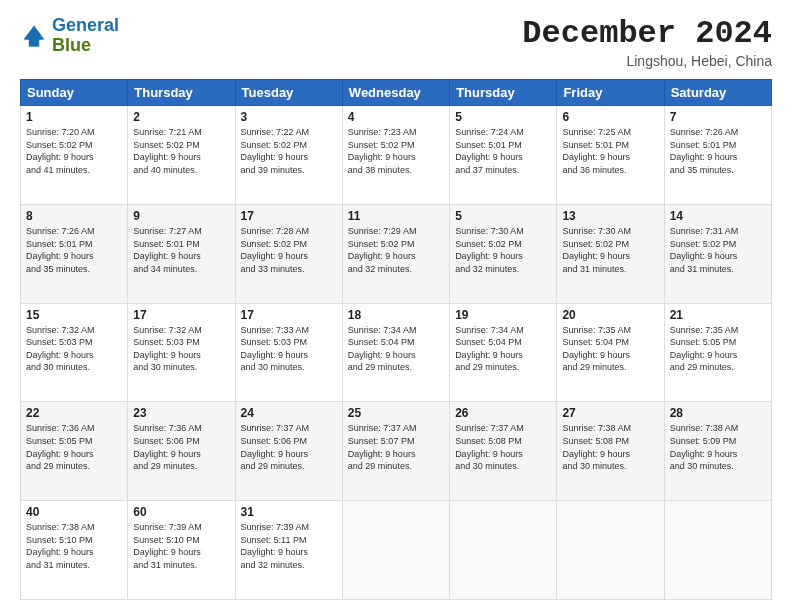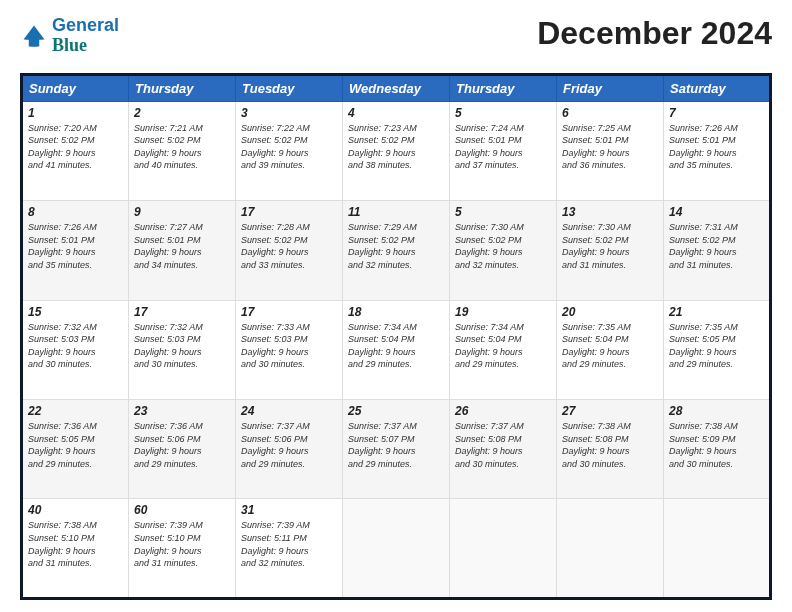--- a/index.html
+++ b/index.html
@@ -14,21 +14,21 @@
       width: 792px;
       height: 612px;
       padding: 16px 20px 12px 20px;
       display: flex;
       flex-direction: column;
     }
     .header {
       display: flex;
       justify-content: space-between;
       align-items: flex-start;
-      margin-bottom: 17px;
+      margin-bottom: 10px;
     }
     .logo {
       display: flex;
       align-items: center;
       gap: 4px;
     }
     .logo-text {
       font-size: 18px;
       font-weight: bold;
       color: #333;
@@ -42,33 +42,33 @@
       height: 28px;
     }
     .title-block {
       text-align: right;
     }
     .month-title {
       font-size: 32px;
       font-weight: bold;
       color: #222;
       line-height: 1.1;
+      font-family: Liberation Mono, monospace;
     }
     .location {
       font-size: 14px;
       color: #555;
       margin-top: 2px;
     }
     .calendar {
       flex: 1;
-      border: 3px solid #0f172a;
+      border: 1px solid #0f172a;
       border-collapse: collapse;
       width: 100%;
       table-layout: fixed;
-      font-style: italic;
     }
     .calendar th {
       background-color: #2a6bbf;
       color: #fff;
       text-align: left;
       padding: 5px 6px;
       font-size: 13px;
       font-weight: bold;
       border: 1px solid #1a5aaf;
     }
@@ -109,25 +109,26 @@
     <div class="logo">
       <svg class="logo-icon" viewBox="0 0 32 32">
         <rect x="0" y="0" width="32" height="32" fill="white"></rect>
 
         <polygon points="16,4 28,20 22,20 22,28 10,28 10,20 4,20" fill="#1a6faf"></polygon>
         <polygon points="16,8 26,20 6,20" fill="#1a6faf"></polygon>
         <rect x="12" y="18" width="8" height="10" fill="#1a6faf"></rect>
       </svg>
       <div style="display:flex; flex-direction:column; align-items:flex-start;">
         <span class="logo-text"><span>General</span></span>
-        <span class="logo-text" style="color:#0f766e;font-family:Liberation Serif, serif;">Blue</span>
+        <span class="logo-text" style="color:#4d7c0f;">Blue</span>
       </div>
     </div>
     <div class="title-block">
       <div class="month-title">December 2024</div>
+      <div class="location">Lingshou, Hebei, China</div>
     </div>
   </div>
 
   <table class="calendar">
     <thead>
       <tr>
         <th>Sunday</th>
         <th>Thursday</th>
         <th>Tuesday</th>
         <th>Wednesday</th>

